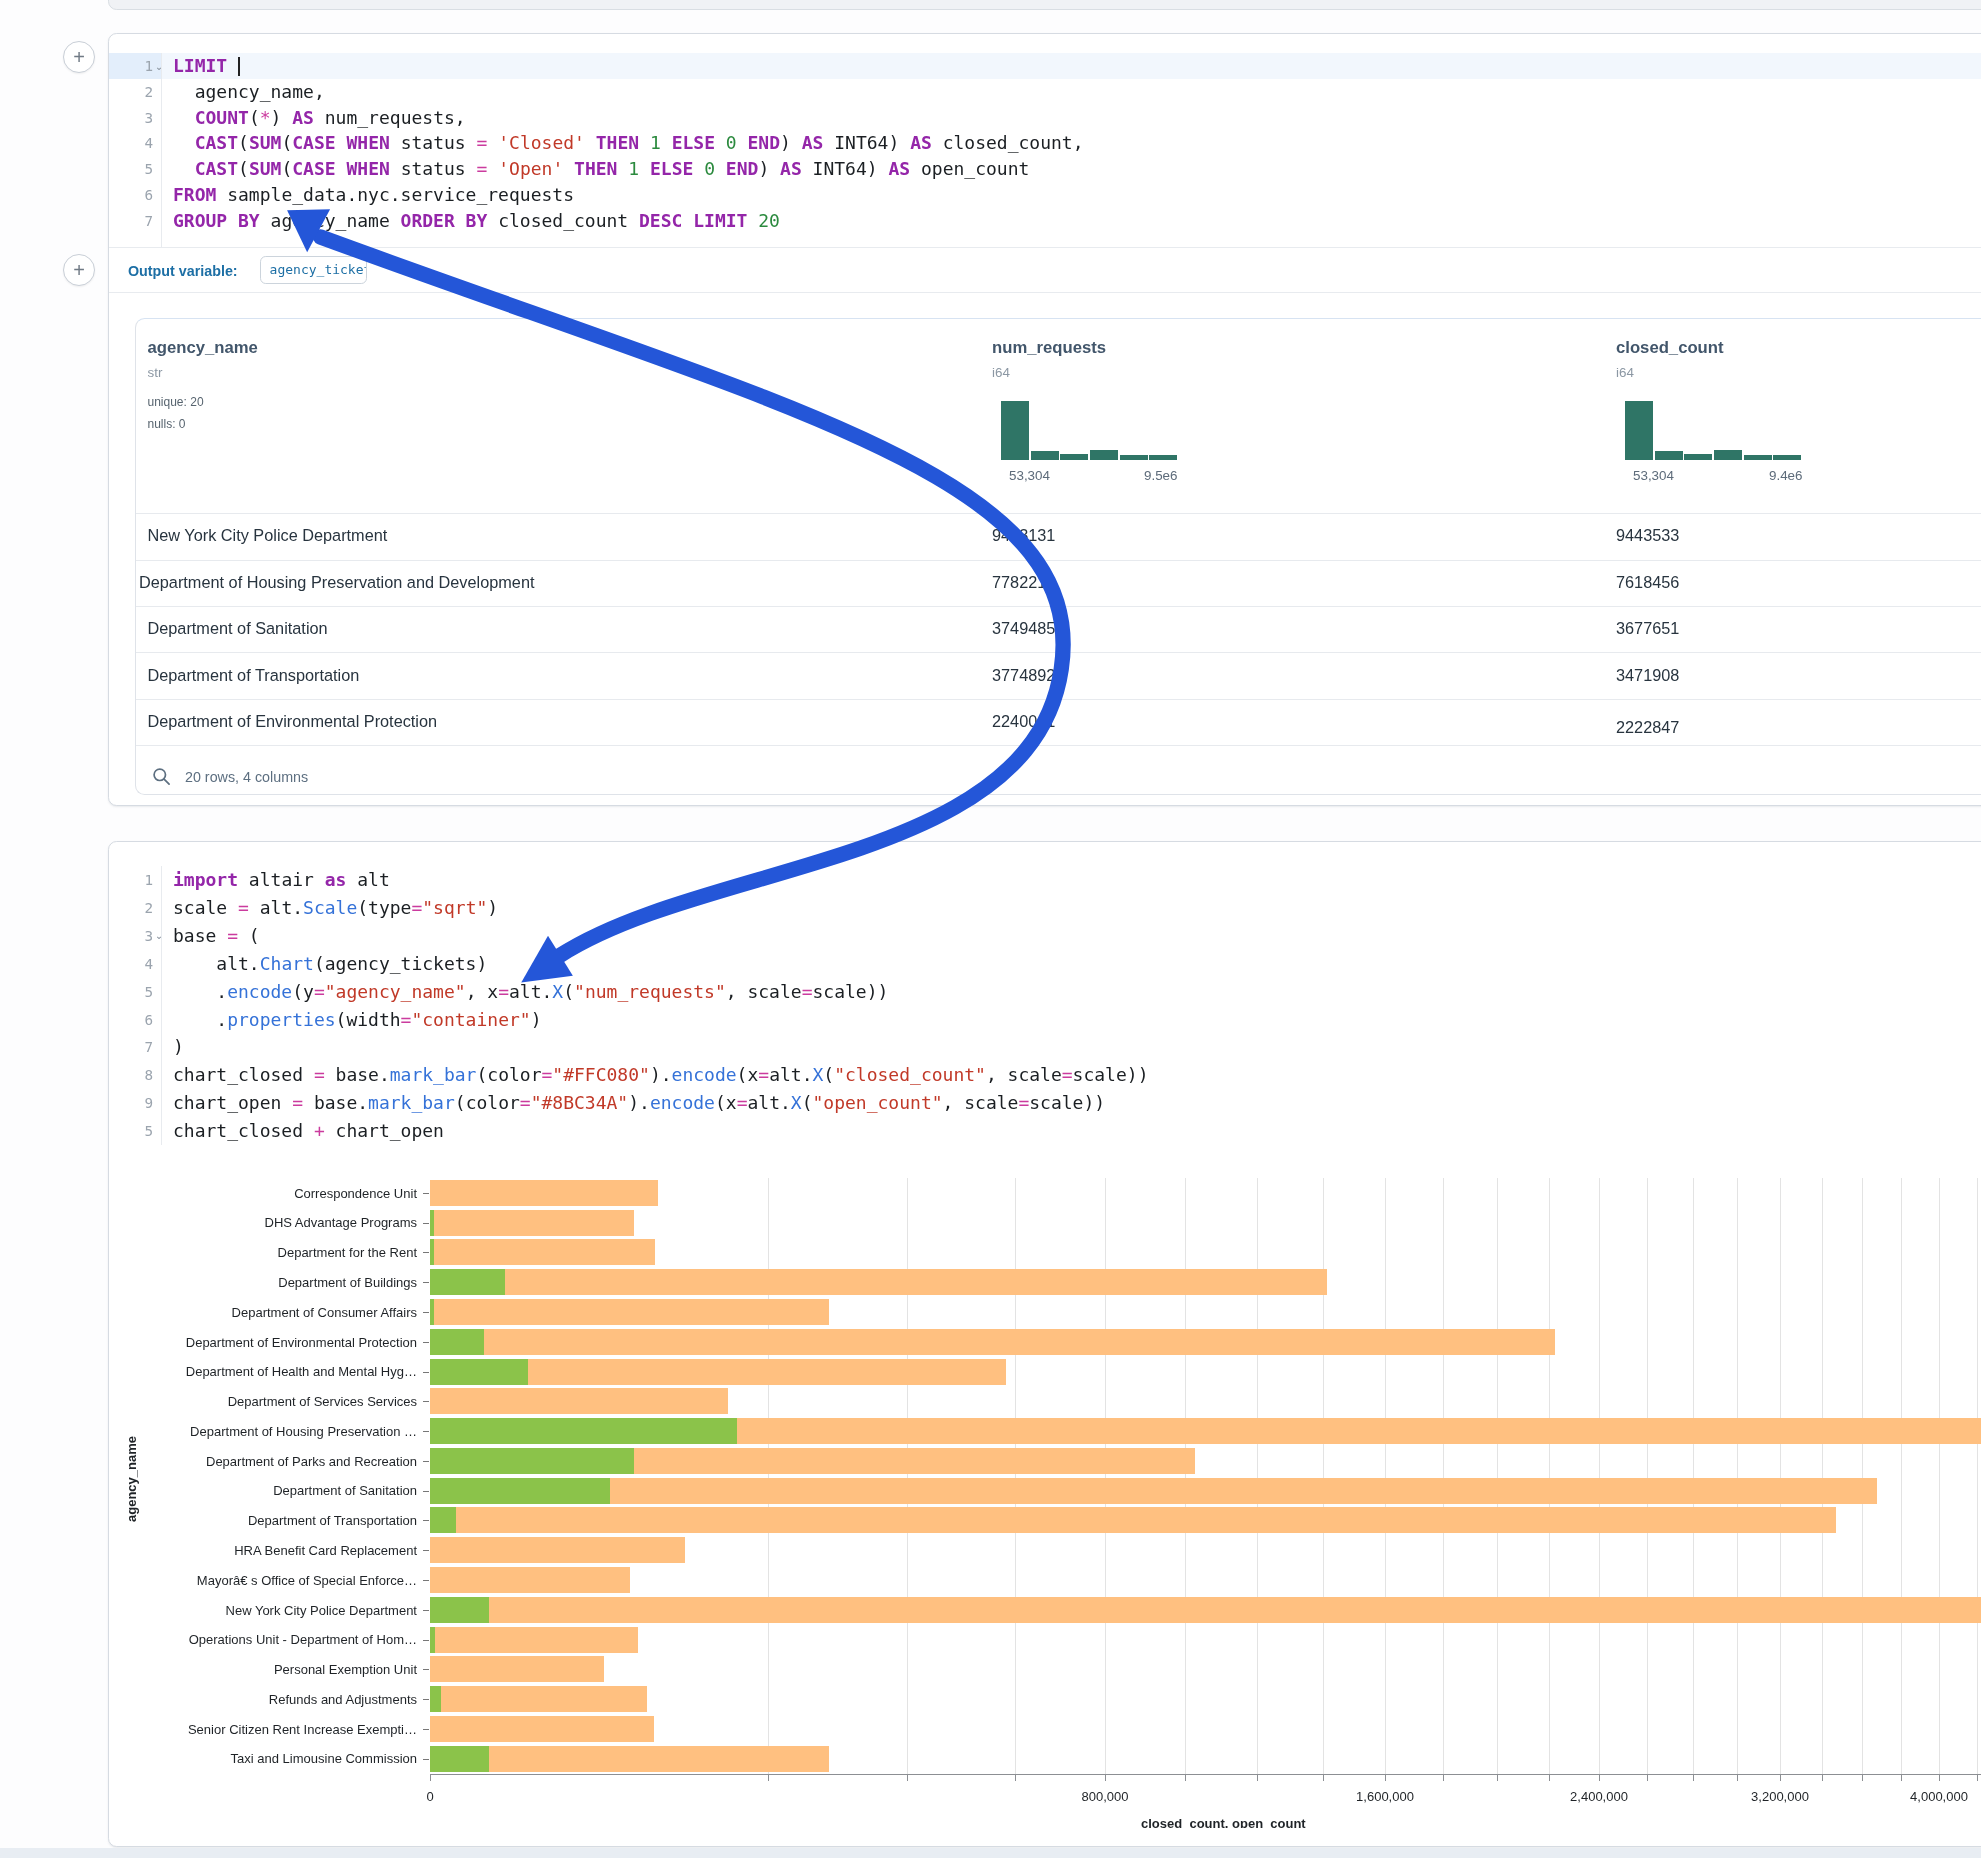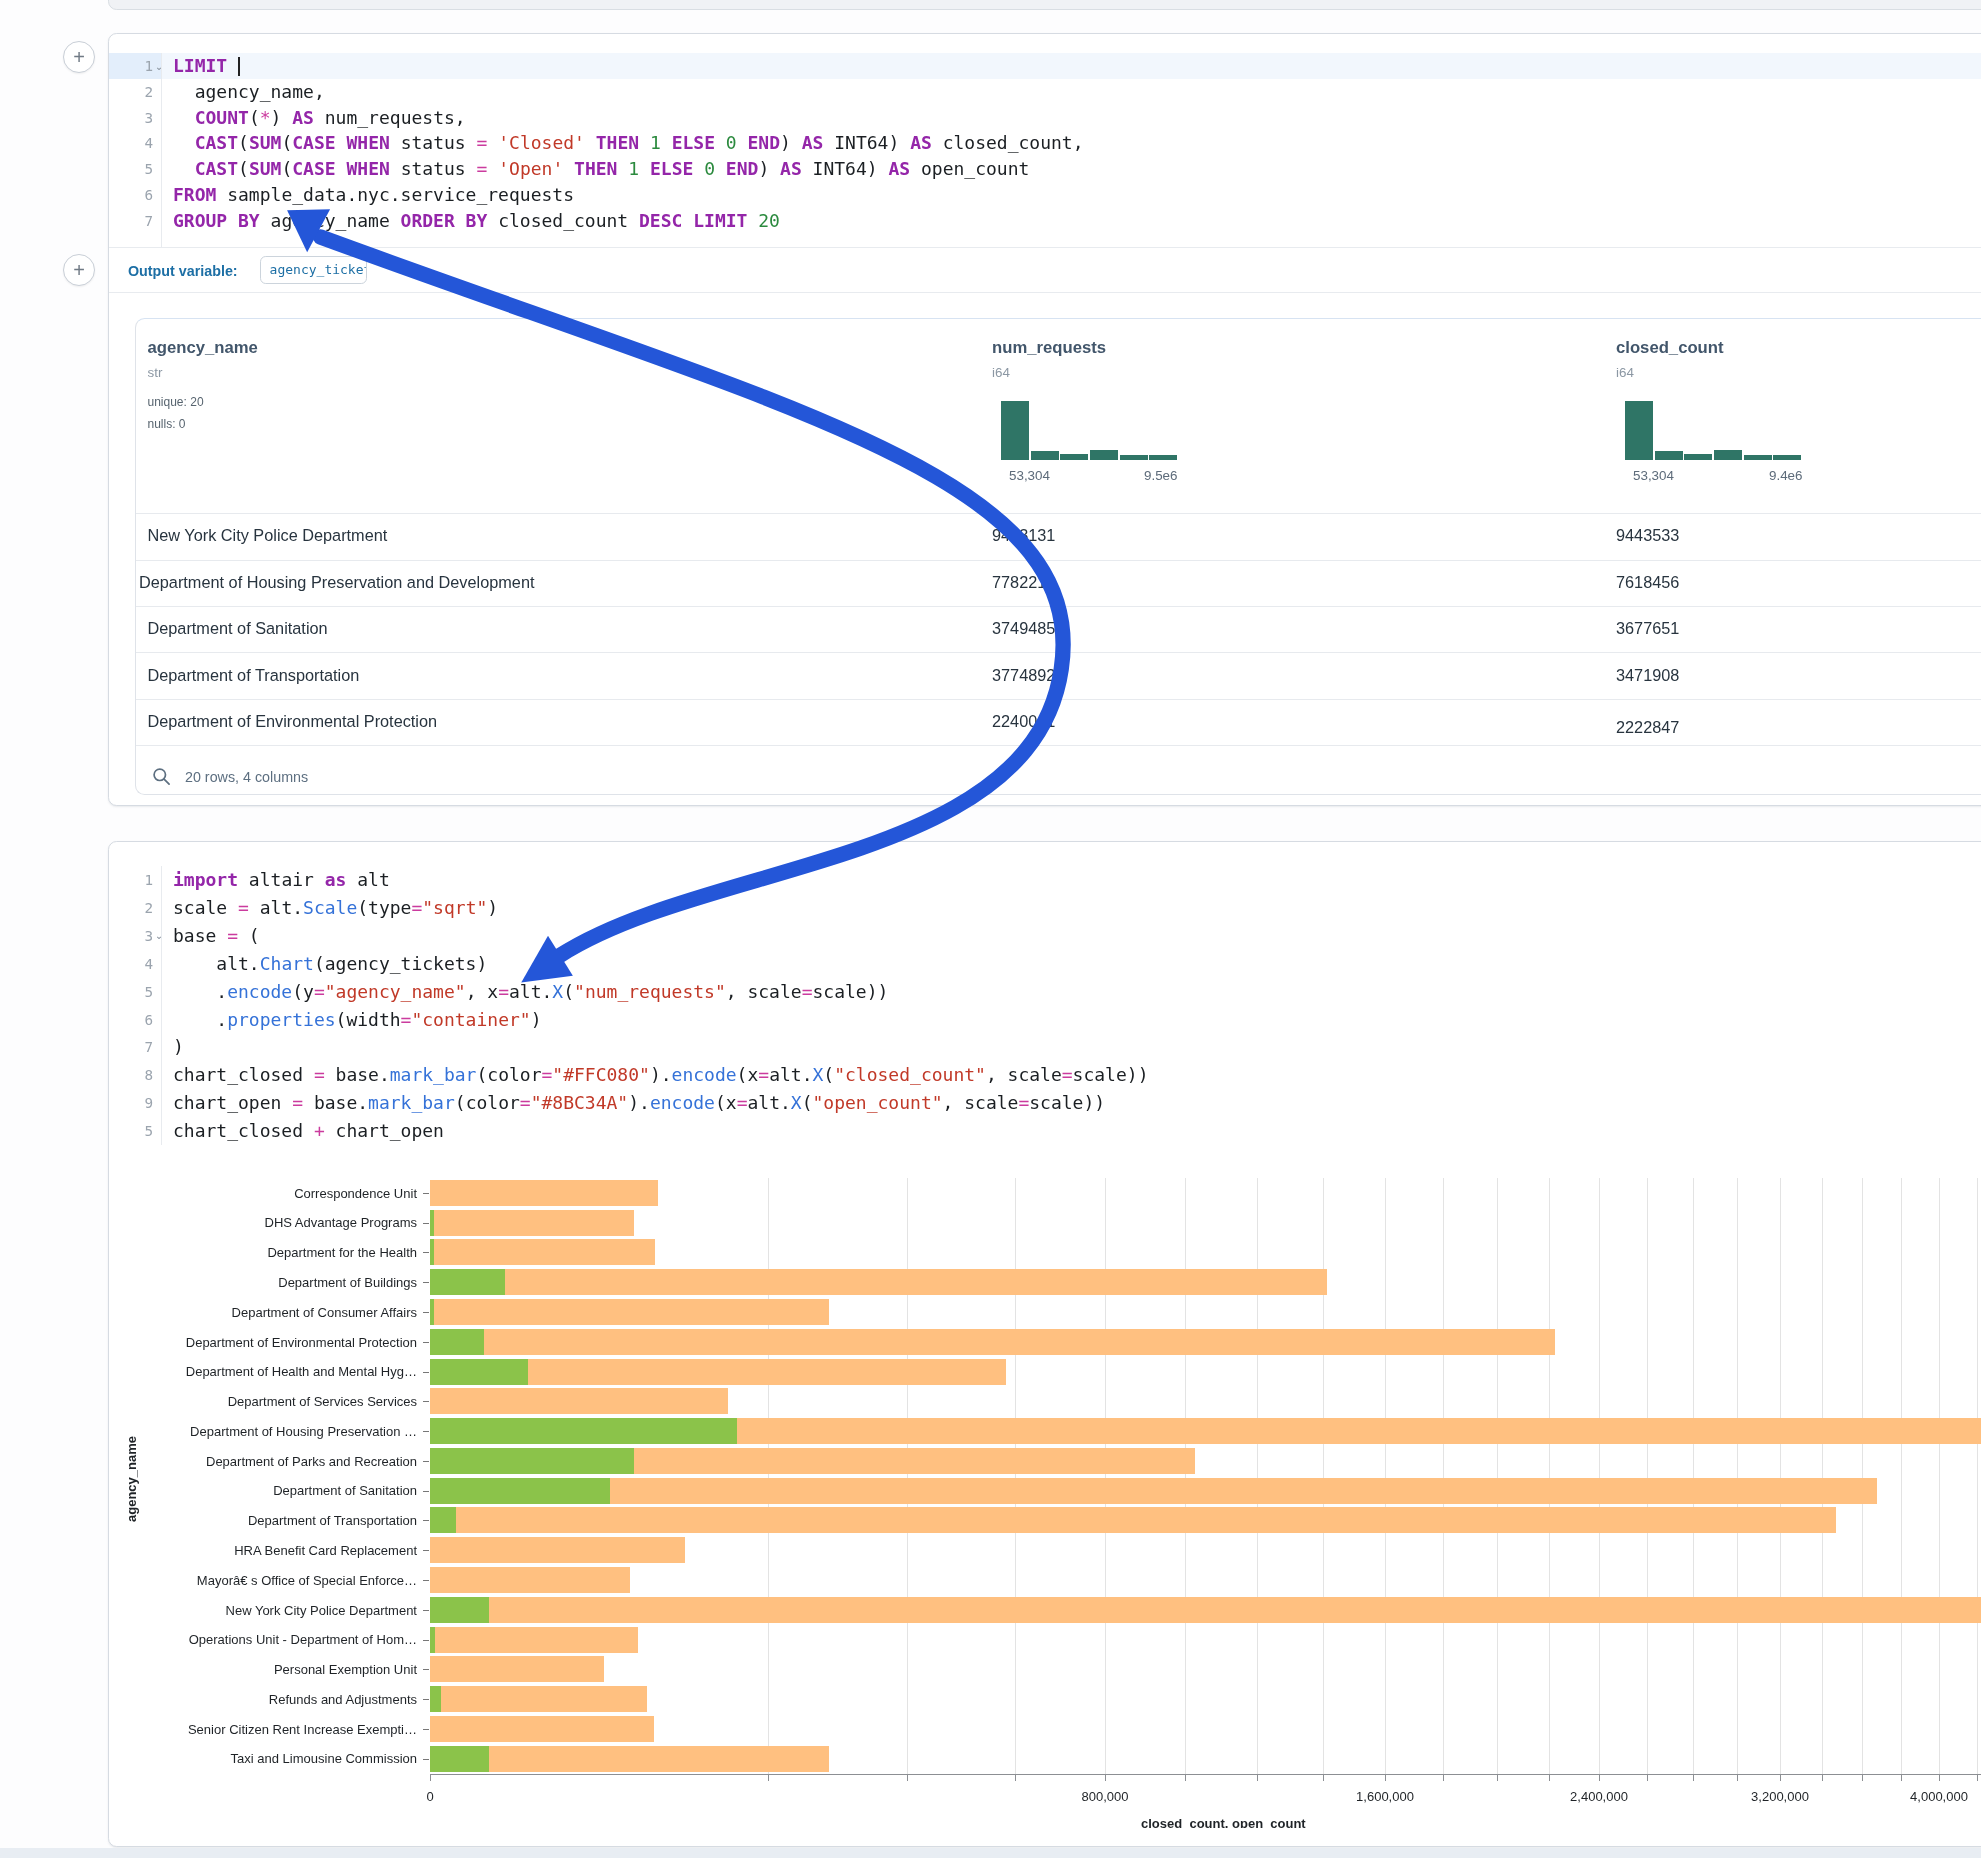--- a/index.html
+++ b/index.html
@@ -189,21 +189,21 @@
         <div class="grid" style="left: 1868px; top: 0px; height: 596px;"></div>
         <div class="bar" style="left: 321px; top: 1.9px; height: 26px; width: 228px; background: rgb(255, 192, 128);"></div>
         <div class="ylab" style="left: 25px; top: 7.6px; width: 283px;">Correspondence Unit</div>
         <div class="ytick" style="left: 314px; top: 15px;"></div>
         <div class="bar" style="left: 321px; top: 32px; height: 26px; width: 204px; background: rgb(255, 192, 128);"></div>
         <div class="bar" style="left: 321px; top: 32px; height: 26px; width: 3.8px; background: rgb(139, 195, 74);"></div>
         <div class="ylab" style="left: 25px; top: 37px; width: 283px;">DHS Advantage Programs</div>
         <div class="ytick" style="left: 314px; top: 45px;"></div>
         <div class="bar" style="left: 321px; top: 61px; height: 26px; width: 225px; background: rgb(255, 192, 128);"></div>
         <div class="bar" style="left: 321px; top: 61px; height: 26px; width: 4.1px; background: rgb(139, 195, 74);"></div>
-        <div class="ylab" style="left: 25px; top: 67px; width: 283px;">Department for the Health</div>
+        <div class="ylab" style="left: 25px; top: 67px; width: 283px;">Department for the Rent</div>
         <div class="ytick" style="left: 314px; top: 74px;"></div>
         <div class="bar" style="left: 321px; top: 91px; height: 26px; width: 897px; background: rgb(255, 192, 128);"></div>
         <div class="bar" style="left: 321px; top: 91px; height: 26px; width: 75px; background: rgb(139, 195, 74);"></div>
         <div class="ylab" style="left: 25px; top: 97px; width: 283px;">Department of Buildings</div>
         <div class="ytick" style="left: 314px; top: 104px;"></div>
         <div class="bar" style="left: 321px; top: 121px; height: 26px; width: 399px; background: rgb(255, 192, 128);"></div>
         <div class="bar" style="left: 321px; top: 121px; height: 26px; width: 4.1px; background: rgb(139, 195, 74);"></div>
         <div class="ylab" style="left: 25px; top: 127px; width: 283px;">Department of Consumer Affairs</div>
         <div class="ytick" style="left: 314px; top: 134px;"></div>
         <div class="bar" style="left: 321px; top: 151px; height: 26px; width: 1125px; background: rgb(255, 192, 128);"></div>

